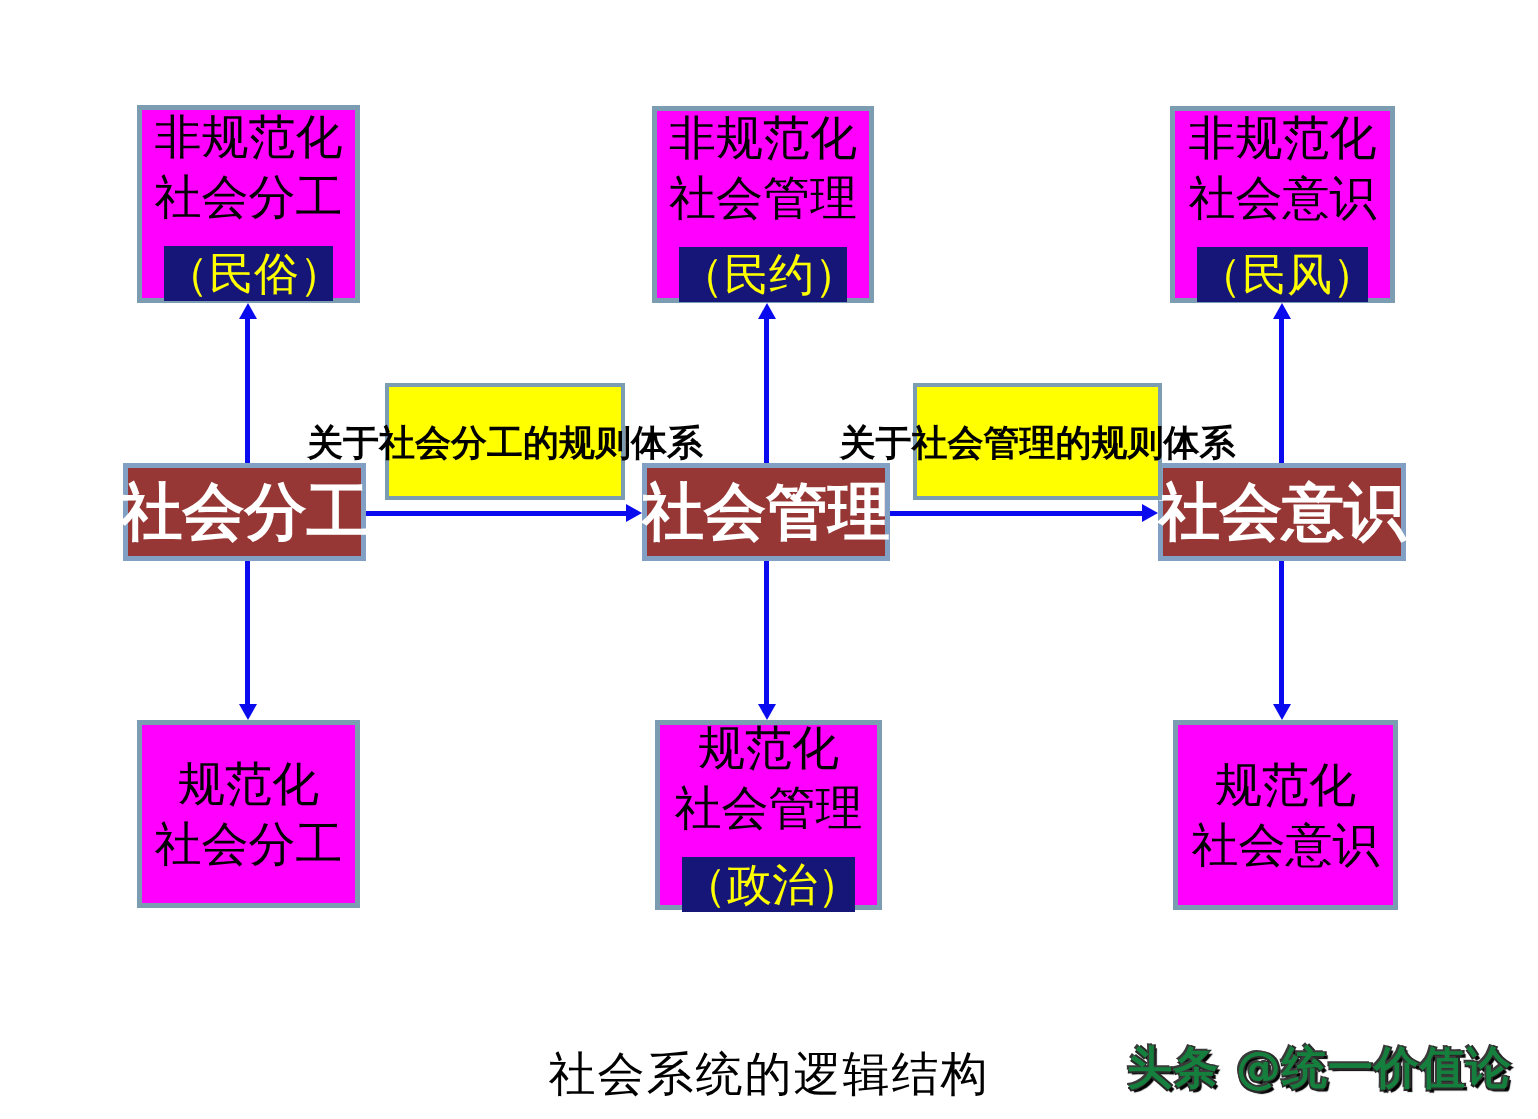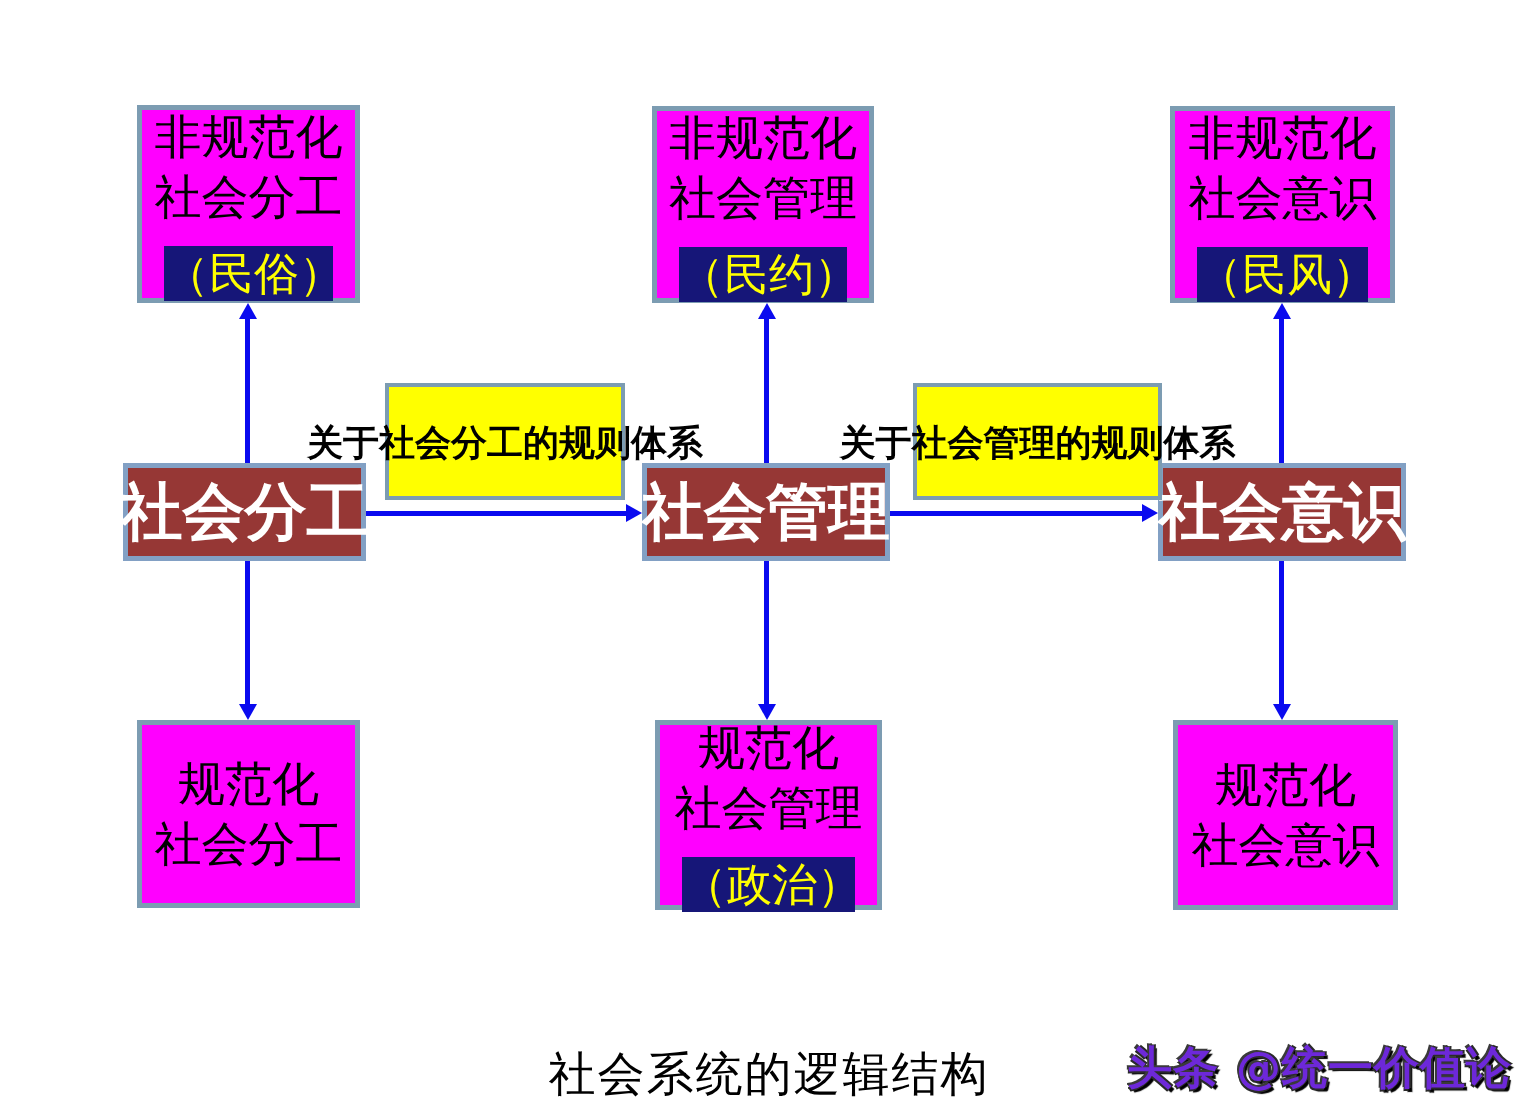--- a/index.html
+++ b/index.html
@@ -81,21 +81,21 @@
     position:absolute;left:0;right:0;top:1002px;
     text-align:center;
     color:#000000;font-size:47px;
     letter-spacing:2px;
     margin-top:41px;
   }
   #watermark{
     position:absolute;right:26px;top:1038px;
     font-family:"DejaVu Sans","Liberation Sans",sans-serif;
     font-weight:bold;font-size:45px;
-    color:#6d28d9;
+    color:#15803d;
     text-shadow:
       -2px -2px 0 #3a3a3a,
        2px -1px 0 #2a2a2a,
       -1px  2px 0 #2a2a2a,
        3px  3px 1px #000000;
     letter-spacing:1px;
     white-space:nowrap;
   }
 </style>
 </head>

